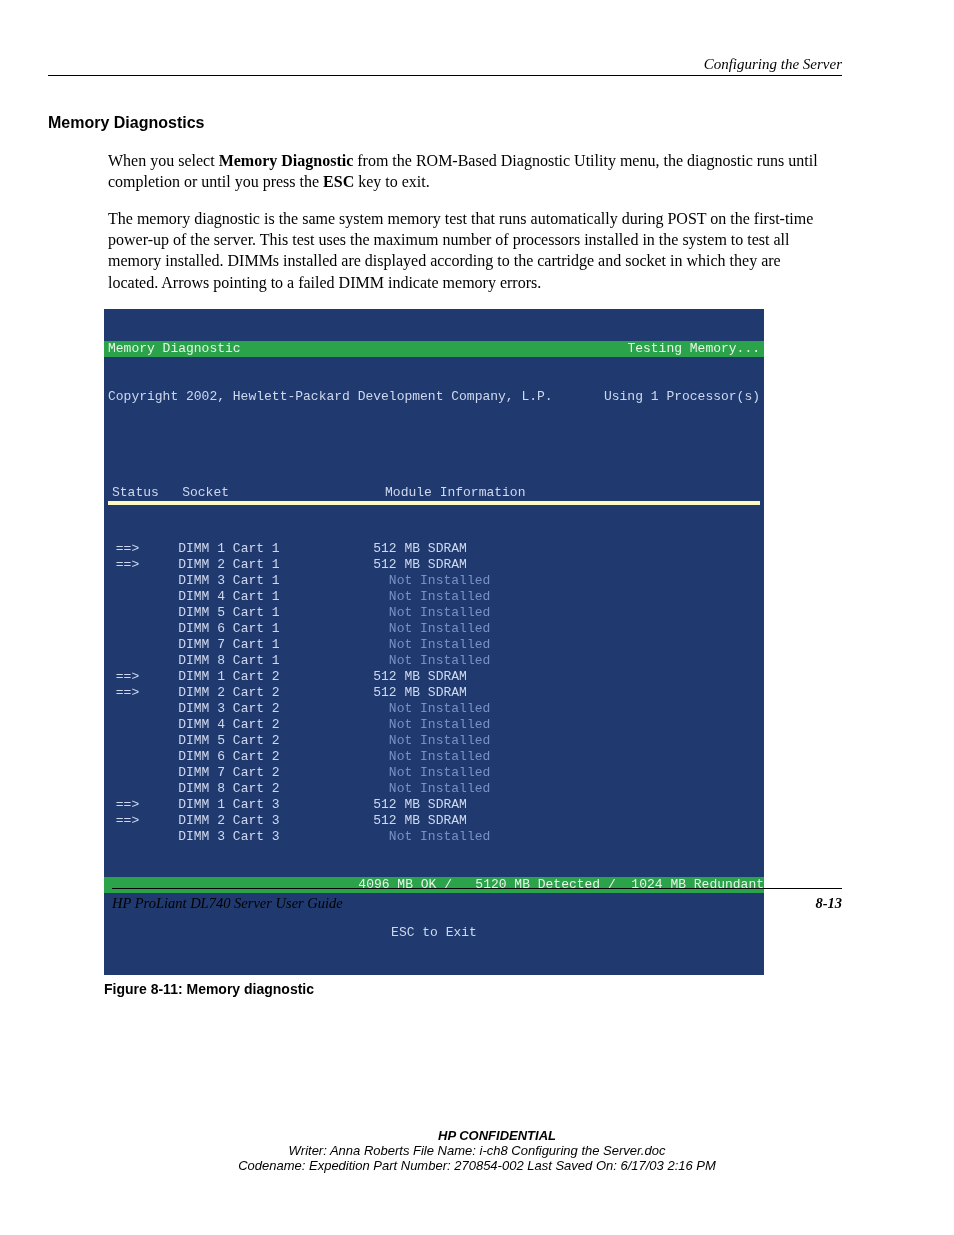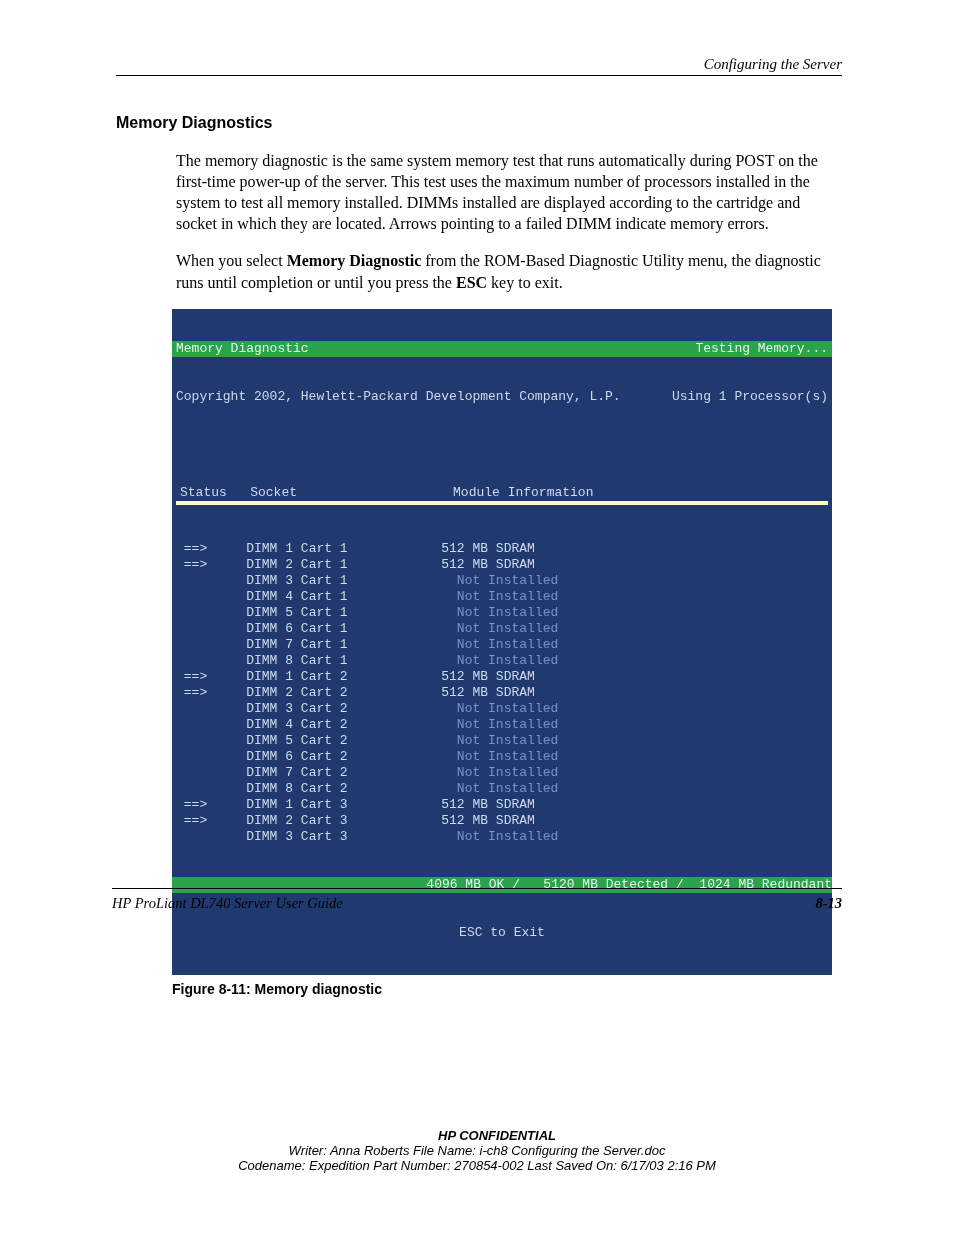--- a/index.html
+++ b/index.html
@@ -6,21 +6,21 @@
   body {
     background: #fff;
     font-family: "Times New Roman", Times, serif;
     font-size: 15px;
     color: #000;
     width: 954px;
     height: 1235px;
     position: relative;
   }
   .page {
-    padding: 56px 112px 0 116px;
+    padding: 56px 112px 0 48px;
   }
   .running-head {
     text-align: right;
     font-style: italic;
     font-size: 15px;
     margin-bottom: 2px;
   }
   .hr {
     border: none;
     border-top: 1.2px solid #000;
@@ -129,24 +129,24 @@
 </head>
 <body>
 
 <div class="page">
   <div class="running-head">Configuring the Server</div>
   <hr class="hr">
 
   <div class="section-title">Memory Diagnostics</div>
 
   <div class="body-indent">
-    <p>The memory diagnostic is the same system memory test that runs automatically during POST on the first-time power-up of the server. This test uses the maximum number of processors installed in the system to test all memory installed. DIMMs installed are displayed according to the cartridge and socket in which they are located. Arrows pointing to a failed DIMM indicate memory errors.</p>
     <p>
       <span>When you select </span><b>Memory Diagnostic</b><span> from the ROM-Based Diagnostic Utility menu, the diagnostic runs until completion or until you press the </span><b>ESC</b><span> key to exit.</span>
     </p>
+    <p>The memory diagnostic is the same system memory test that runs automatically during POST on the first-time power-up of the server. This test uses the maximum number of processors installed in the system to test all memory installed. DIMMs installed are displayed according to the cartridge and socket in which they are located. Arrows pointing to a failed DIMM indicate memory errors.</p>
   </div>
 
   <div class="term">
     <div class="term-head">
       <span>Memory Diagnostic</span>
       <span>Testing Memory...</span>
     </div>
     <div class="term-sub">
       <span>Copyright 2002, Hewlett-Packard Development Company, L.P.</span>
       <span>Using 1 Processor(s)</span>

